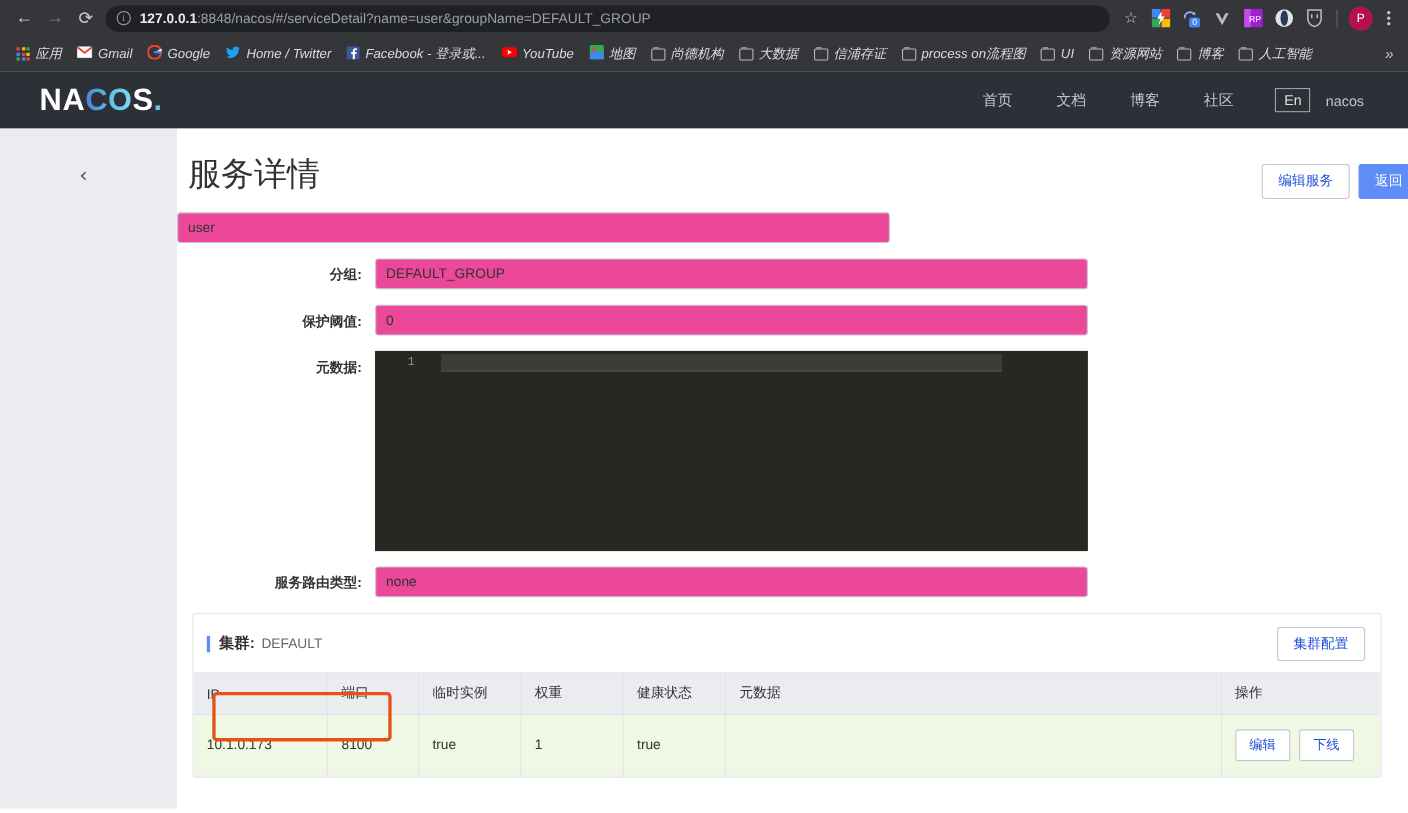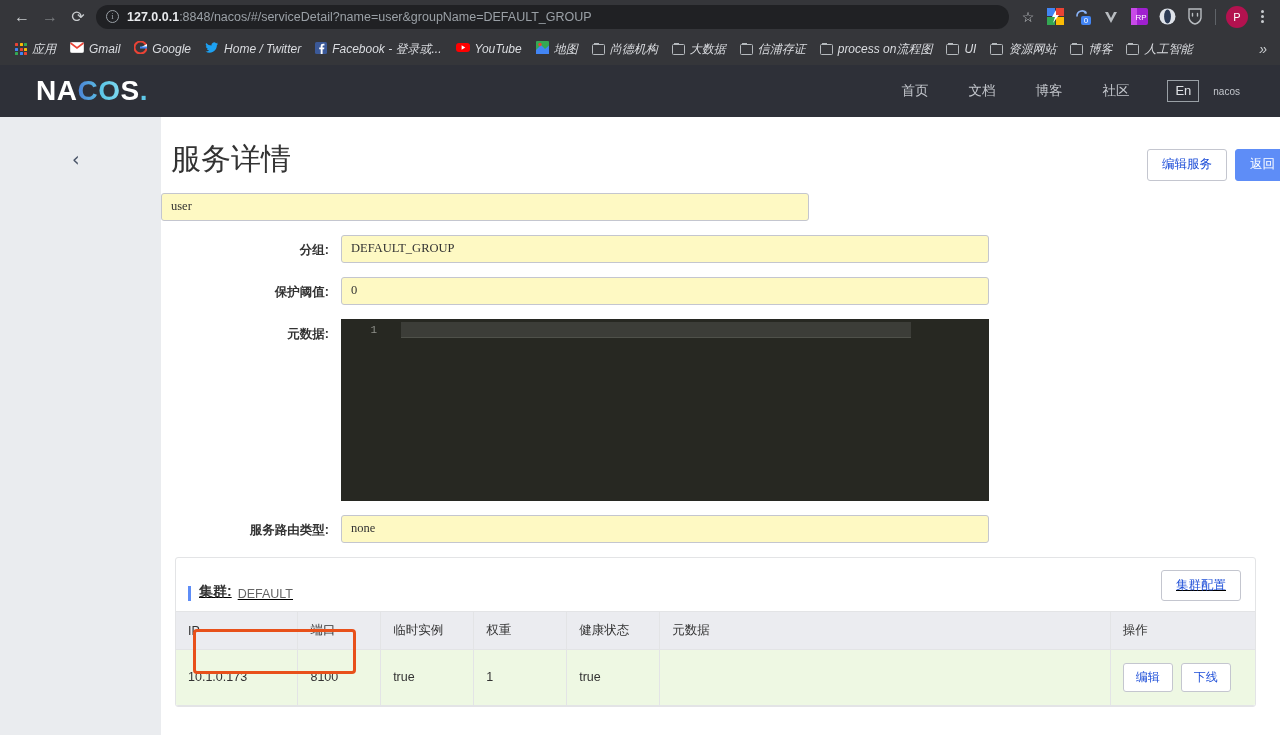--- a/index.html
+++ b/index.html
@@ -165,21 +165,21 @@
     padding: 0 20px;
   }
   .lang-box {
     border: 1px solid #9aa0a6;
     color: #dfe1e5;
     font-size: 13px;
     padding: 2px 7px;
     margin: 0 14px 0 18px;
     line-height: 1.25;
   }
-  .user-name { color: #c3c6cc; font-size: 10px; padding-right: 4px; }
+  .user-name { color: #c3c6cc; font-size: 13px; padding-right: 4px; }
 
   
   .page-body {
     display: flex;
     height: 618px;
     background: #ffffff;
   }
   .sidebar {
     width: 161px;
     background: #eaecef;
@@ -256,25 +256,25 @@
     padding-top: 7px;
     flex: none;
     font-weight: 600;
   }
   .form-field { width: 648px; }
   .input {
     width: 100%;
     height: 28px;
     border: 1px solid #c4c6cf;
     border-radius: 3px;
-    background: #fef9c3;
+    background: #ec4899;
     font-size: 12.5px;
     color: #333;
     padding: 0 9px;
-    font-family: Liberation Serif, serif;
+    font-family: Liberation Sans, sans-serif;
     outline: none;
   }
   .code-editor {
     width: 100%;
     height: 182px;
     background: #272822;
     position: relative;
     overflow: hidden;
     font-family: "Liberation Mono", "DejaVu Sans Mono", monospace;
   }
@@ -303,23 +303,22 @@
   
   .cluster-panel {
     margin: 12px 24px 0 14px;
     border: 1px solid #e3e4e6;
     border-radius: 3px;
     background: #fff;
     overflow: hidden;
   }
   .cluster-head {
     display: flex;
-    align-items: flex-end;
+    align-items: center;
     padding: 12px 14px 10px 12px;
-    text-decoration: underline;
   }
   .cluster-bar {
     width: 3px; height: 15px;
     background: #5e8df7;
     margin-right: 8px;
     flex: none;
   }
   .cluster-title { font-size: 14px; color: #333; font-weight: 600; }
   .cluster-value { font-size: 12.5px; color: #666; margin-left: 6px; }
   .cluster-head .btn { margin-left: auto; }

